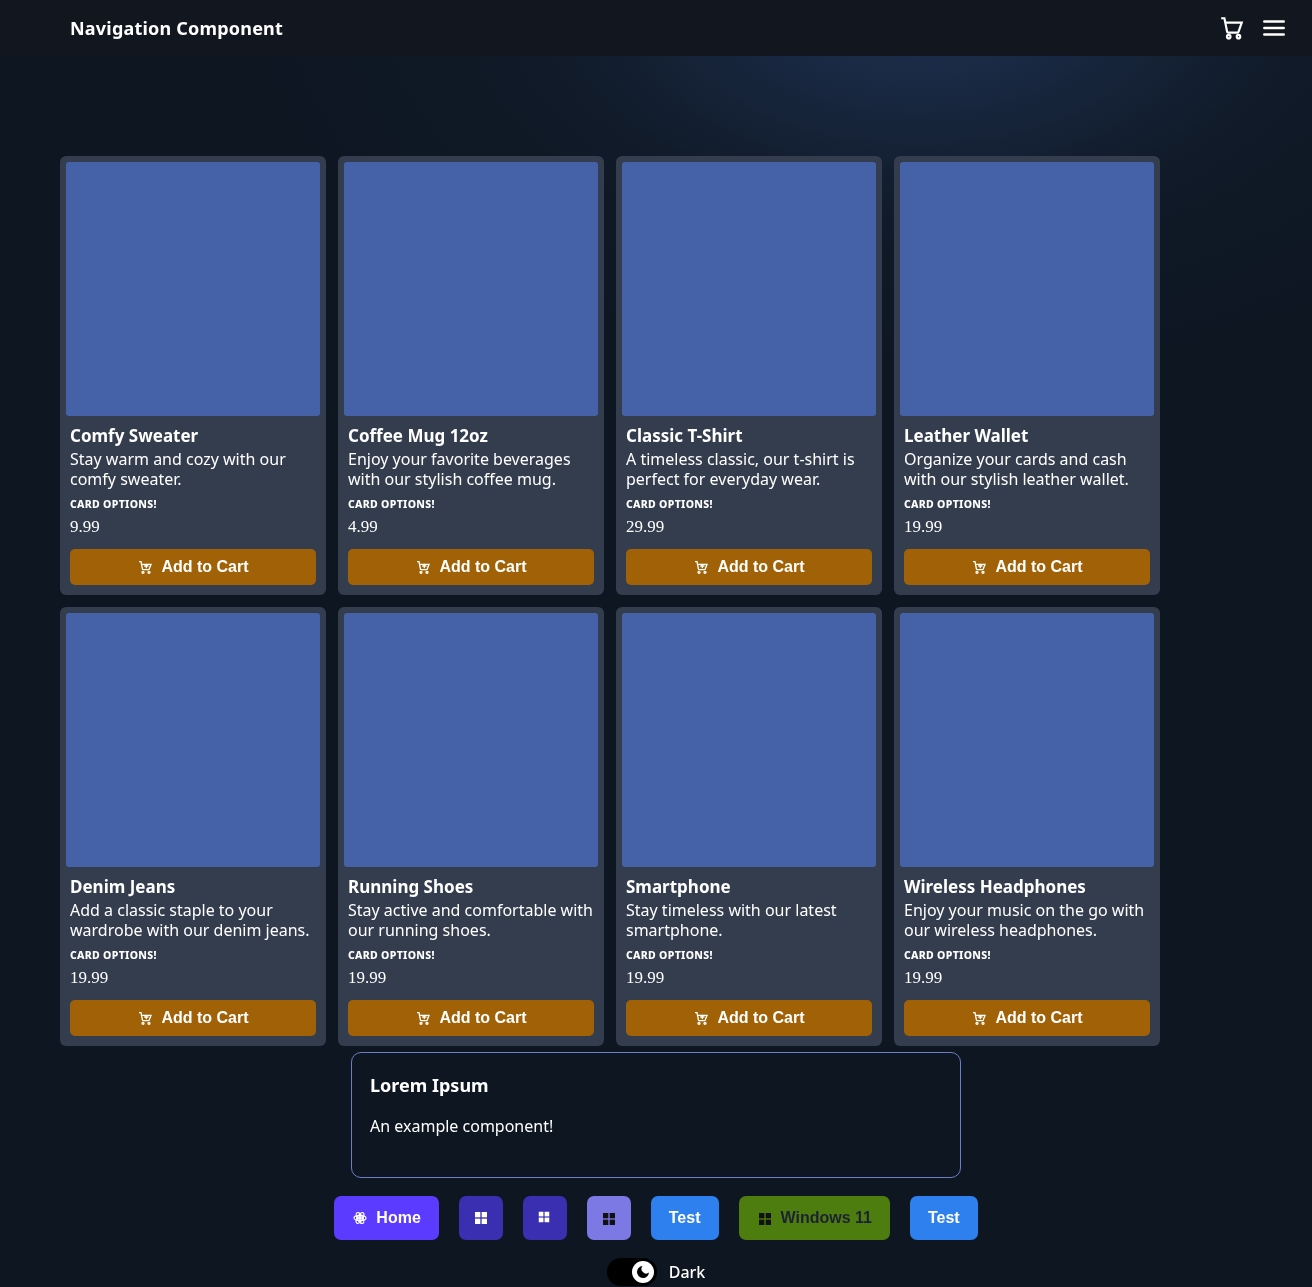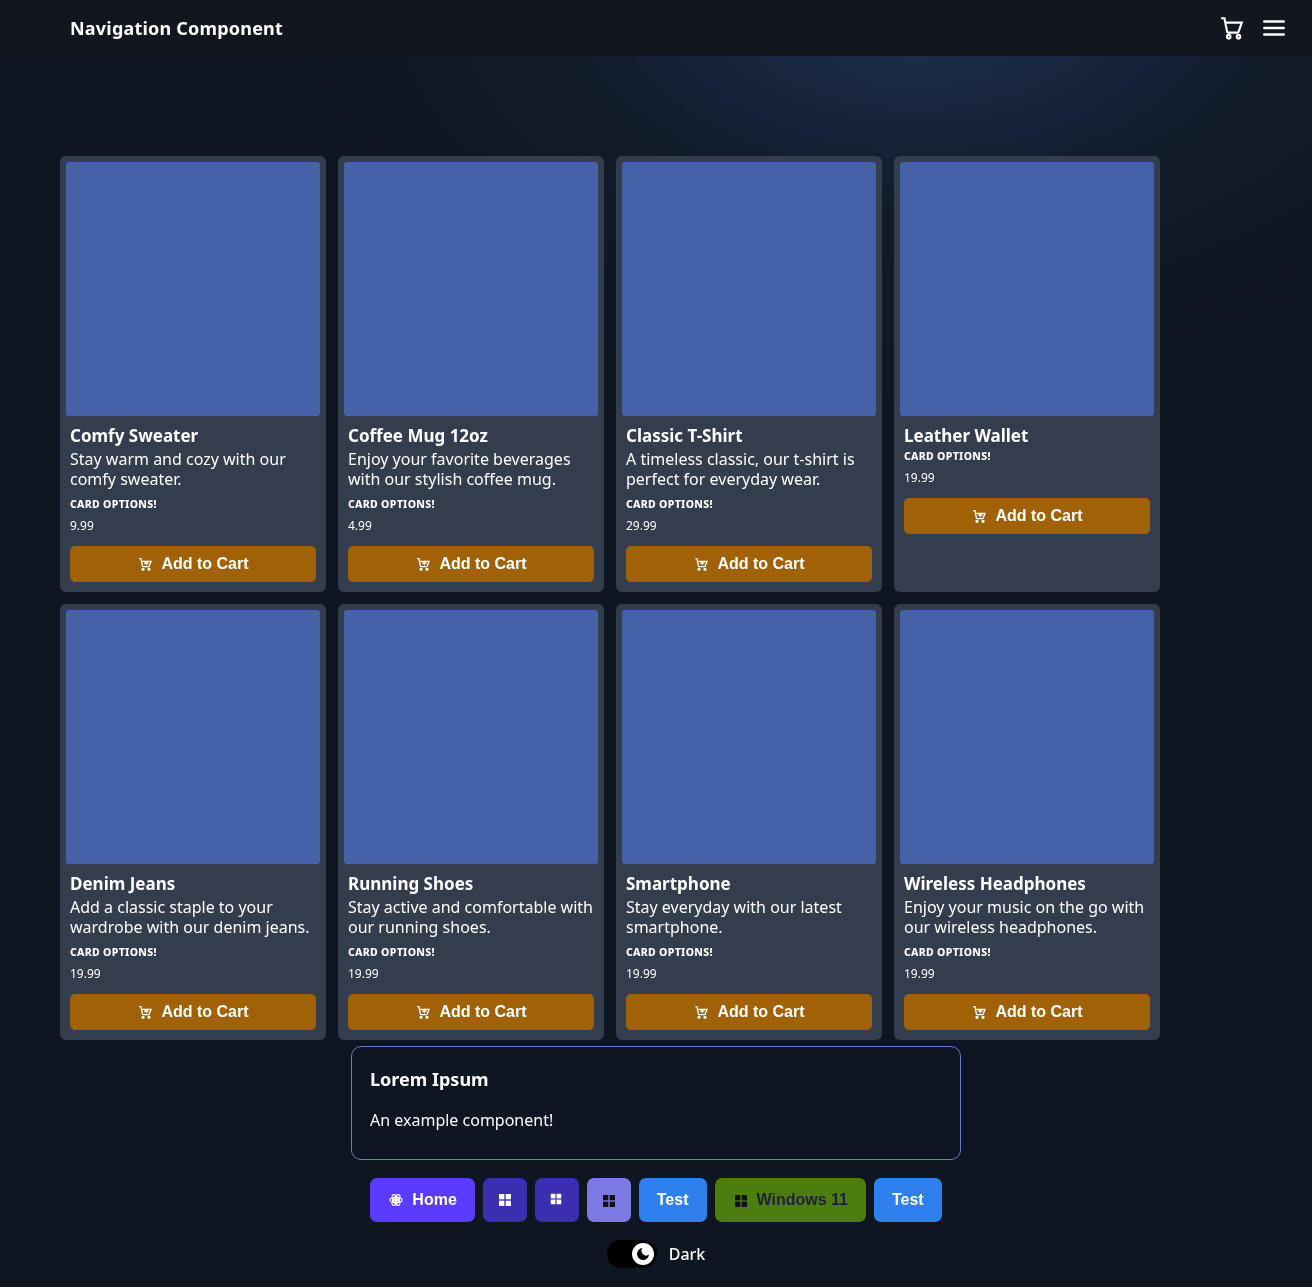--- a/index.html
+++ b/index.html
@@ -41,21 +41,21 @@
   .card-img {
     background: #4562a9;
     width: 100%;
     aspect-ratio: 1/1;
     border-radius: 3px;
   }
   .card-body { padding: 8px 4px 0 4px; }
   .card-title { font-weight: 700; font-size: 17px; margin-bottom: 2px; }
   .card-desc { font-size: 16px; line-height: 1.25; margin-bottom: 8px; color:#ffffff; }
   .card-opts { font-size: 10.5px; font-weight:800; letter-spacing:.3px; text-transform: uppercase; margin-bottom:6px; color:#fff; }
-  .card-price { font-size: 12px; margin-bottom: 12px; }
+  .card-price { font-size: 17px; margin-bottom: 12px; font-family: Liberation Serif, serif; }
   .add-btn {
     background: #a16207;
     color:#fff;
     border:none;
     border-radius:5px;
     height:36px;
     display:flex;
     align-items:center;
     justify-content:center;
     gap:8px;
@@ -66,27 +66,27 @@
     margin: 0 4px;
   }
   .cart-icon-small { width:16px; height:16px; display:inline-flex; }
 
   
   .panel {
     margin: 6px auto 18px auto;
     width: 610px;
     border: 1px solid #6a7fc5;
     border-radius: 10px;
-    padding: 20px 18px 28px 18px;
+    padding: 20px 18px 40px 18px;
   }
   .panel h3 { font-size:18px; font-weight:700; margin-bottom:18px; }
   .panel p { font-size:16px; }
 
   
-  .btn-row { display:flex; justify-content:center; gap:8px; margin-bottom:18px; }
+  .btn-row { display:flex; justify-content:center; gap:20px; margin-bottom:18px; }
   .btn {
     display:flex; align-items:center; justify-content:center;
     gap:8px;
     height:44px;
     padding: 0 18px;
     border-radius:7px;
     border:none;
     cursor:pointer;
     font-weight:700;
     font-size:16px;
@@ -190,20 +190,21 @@
               <path d="M14 8v5M11.5 10.5h5" stroke-linecap="round"></path>
             </svg>
           </span>
           <span>Add to Cart</span>
         </button>
       </div>
       <div class="card">
         <div class="card-img"></div>
         <div class="card-body">
           <div class="card-title">Leather Wallet</div>
+          <div class="card-desc">Organize your cards and cash with our stylish leather wallet.</div>
           <div class="card-opts">CARD OPTIONS!</div>
           <div class="card-price">19.99</div>
         </div>
         <button class="add-btn">
           <span class="cart-icon-small">
             <svg viewBox="0 0 24 24" width="16" height="16" fill="none" stroke="#fff" stroke-width="2">
               <circle cx="9" cy="20" r="1.5"></circle>
               <circle cx="18" cy="20" r="1.5"></circle>
               <path d="M3 4h3l2.2 11.2a1 1 0 0 0 1 .8h8.1a1 1 0 0 0 1-.8L21 8H7"></path>
               <path d="M14 8v5M11.5 10.5h5" stroke-linecap="round"></path>
@@ -249,21 +250,21 @@
               <path d="M14 8v5M11.5 10.5h5" stroke-linecap="round"></path>
             </svg>
           </span>
           <span>Add to Cart</span>
         </button>
       </div>
       <div class="card">
         <div class="card-img"></div>
         <div class="card-body">
           <div class="card-title">Smartphone</div>
-          <div class="card-desc">Stay everyday with our latest smartphone.</div>
+          <div class="card-desc">Stay timeless with our latest smartphone.</div>
           <div class="card-opts">CARD OPTIONS!</div>
           <div class="card-price">19.99</div>
         </div>
         <button class="add-btn">
           <span class="cart-icon-small">
             <svg viewBox="0 0 24 24" width="16" height="16" fill="none" stroke="#fff" stroke-width="2">
               <circle cx="9" cy="20" r="1.5"></circle>
               <circle cx="18" cy="20" r="1.5"></circle>
               <path d="M3 4h3l2.2 11.2a1 1 0 0 0 1 .8h8.1a1 1 0 0 0 1-.8L21 8H7"></path>
               <path d="M14 8v5M11.5 10.5h5" stroke-linecap="round"></path>

